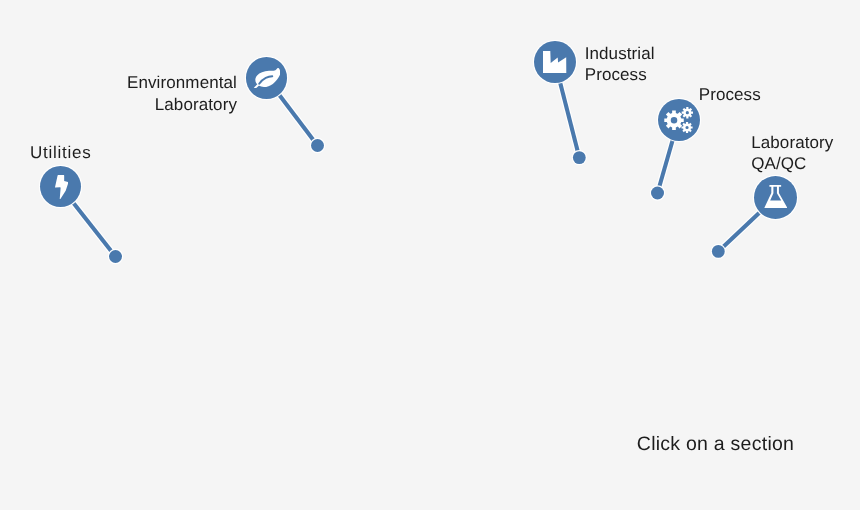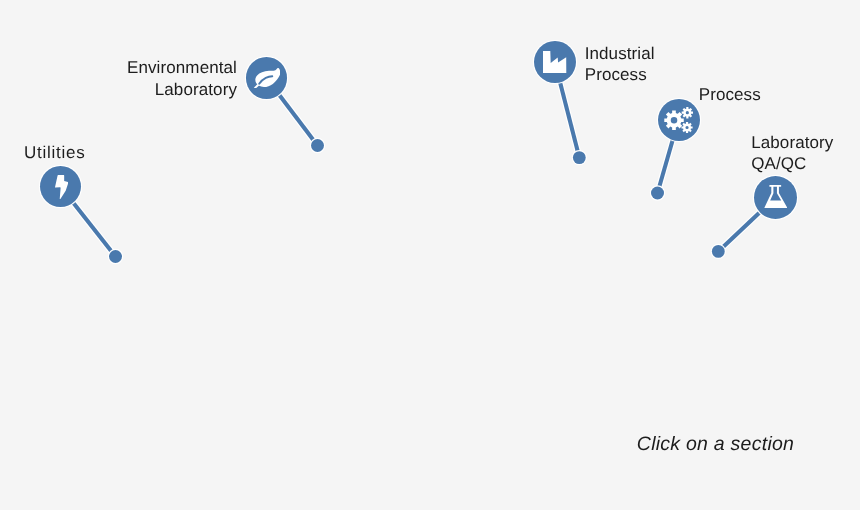--- a/index.html
+++ b/index.html
@@ -19,30 +19,29 @@
     font-size:17px;
     letter-spacing:0.1px;
     line-height:21.6px;
     white-space:pre;
   }
   .node{position:absolute;border-radius:50%;background:#4a79ad;
         box-shadow:0 0 0 1.05px #ffffff, 0 0 2px 0.3px #ffffff;}
   .node svg{position:absolute;left:0;top:0;}
   .hint{
     position:absolute;
-    font-style:italic;
     font-size:19.5px;
     letter-spacing:0.25px;
     line-height:22px;
     color:#1c1c1c;
     text-align:center;
     white-space:nowrap;
   }
-  #lbl-utilities{left:24px;top:141.5px;text-align:left;letter-spacing:0.75px;}
-  #lbl-envlab{left:116px;top:57px;width:121px;text-align:right;}
+  #lbl-utilities{left:30px;top:141.5px;text-align:left;letter-spacing:0.75px;}
+  #lbl-envlab{left:116px;top:72px;width:121px;text-align:right;}
   #lbl-indproc{left:584.7px;top:42.6px;text-align:left;}
   #lbl-process{left:698.7px;top:84px;text-align:left;}
   #lbl-labqa{left:751.2px;top:131.5px;text-align:left;}
   #hint{left:595.5px;top:433.3px;width:240px;}
 </style>
 </head>
 <body>
 
 <div id="stage">
   <svg id="lines" viewBox="0 0 860 510">

